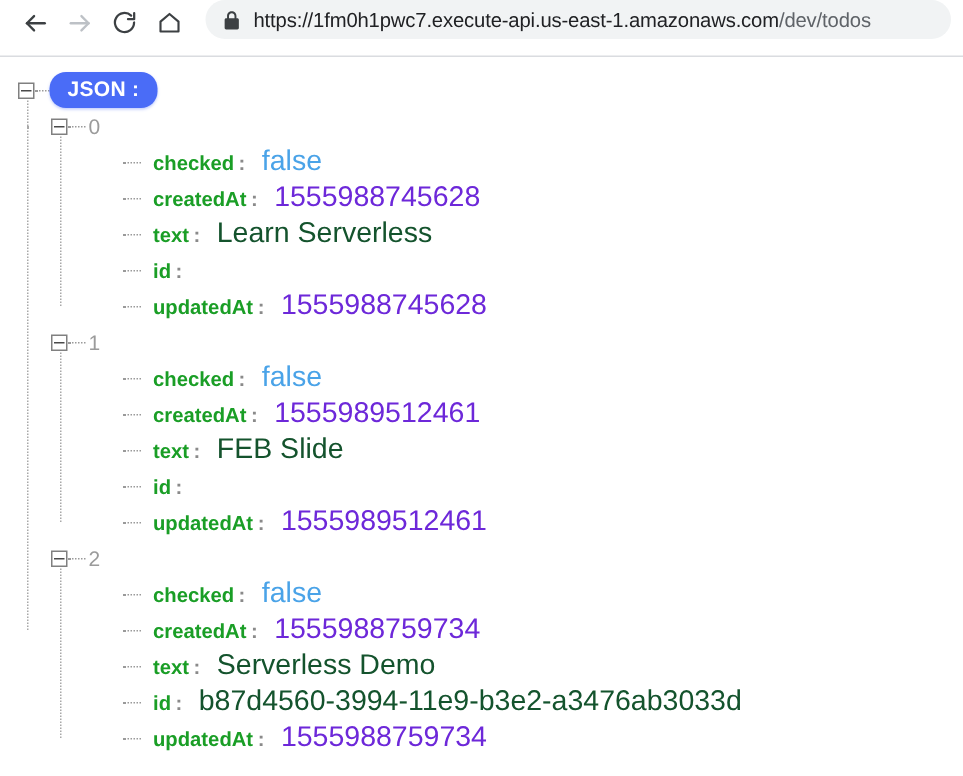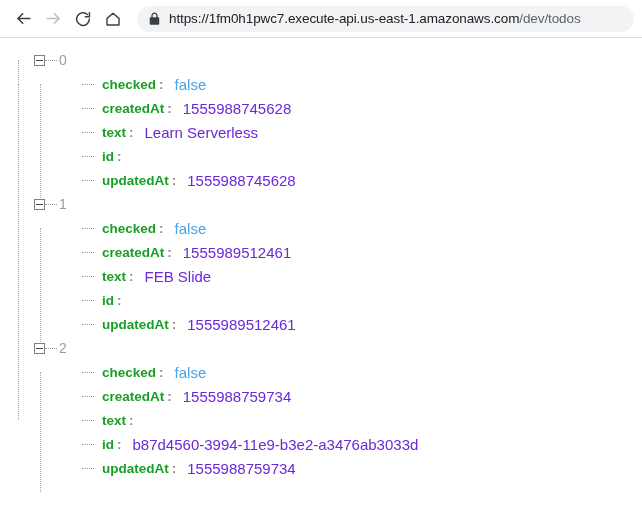--- a/index.html
+++ b/index.html
@@ -12,21 +12,20 @@
     background: #ffffff;
     font-family: "Liberation Sans", sans-serif;
     overflow: hidden;
   }
 
   
   .browser-bar {
     height: 37px;
     background: #ffffff;
     display: flex;
-    align-items: center;
     padding: 0 8px;
     box-sizing: border-box;
   }
   .nav-btn {
     width: 30px;
     height: 30px;
     display: flex;
     align-items: center;
     justify-content: center;
     flex: 0 0 auto;
@@ -144,27 +143,27 @@
     font-size: 13.5px;
     margin-left: 8px;
   }
   .colon {
     color: #8a8a8a;
     margin: 0 2px 0 3px;
     font-size: 13.5px;
     font-weight: bold;
   }
   .val {
-    font-size: 15px;
+    font-size: 19px;
     margin-left: 9px;
     white-space: nowrap;
   }
   .val-boolean { color: #4aa3e8; }
   .val-number  { color: #6d28d9; }
-  .val-string  { color: #6d28d9; }
+  .val-string  { color: #14532d; }
 
   
   .guide {
     position: absolute;
     border-left: 1px dotted #a8a8a8;
     width: 0;
   }
 </style>
 </head>
 <body>
@@ -219,20 +218,25 @@
 <div class="chrome-divider"></div>
 
 <div class="json-viewer">
 
   <div class="guide" style="left:18px; top:22px; height:24px;"></div>
   <div class="guide" style="left:40px; top:46px; height:120px;"></div>
   <div class="guide" style="left:40px; top:190px; height:120px;"></div>
   <div class="guide" style="left:40px; top:334px; height:120px;"></div>
   <div class="guide" style="left:18px; top:46px; height:336px;"></div>
 
+  <div class="row root-row">
+    <span class="expander"></span>
+    <span class="dot-h"></span>
+    <span class="json-badge">JSON :</span>
+  </div>
 
   <div id="records-container">
   <div class="record">
     <div class="row index-row">
       <span class="expander"></span>
       <span class="dot-h short"></span>
       <span class="index-label">0</span>
     </div>
     <div class="fields">
   <div class="row prop-row">
@@ -332,20 +336,21 @@
     <span class="dot-h short"></span>
     <span class="prop-key">createdAt</span>
     <span class="colon">:</span>
     <span class="val val-number">1555988759734</span>
   </div>
 
   <div class="row prop-row">
     <span class="dot-h short"></span>
     <span class="prop-key">text</span>
     <span class="colon">:</span>
+    <span class="val val-string">Serverless Demo</span>
   </div>
 
   <div class="row prop-row">
     <span class="dot-h short"></span>
     <span class="prop-key">id</span>
     <span class="colon">:</span>
     <span class="val val-string">b87d4560-3994-11e9-b3e2-a3476ab3033d</span>
   </div>
 
   <div class="row prop-row">

